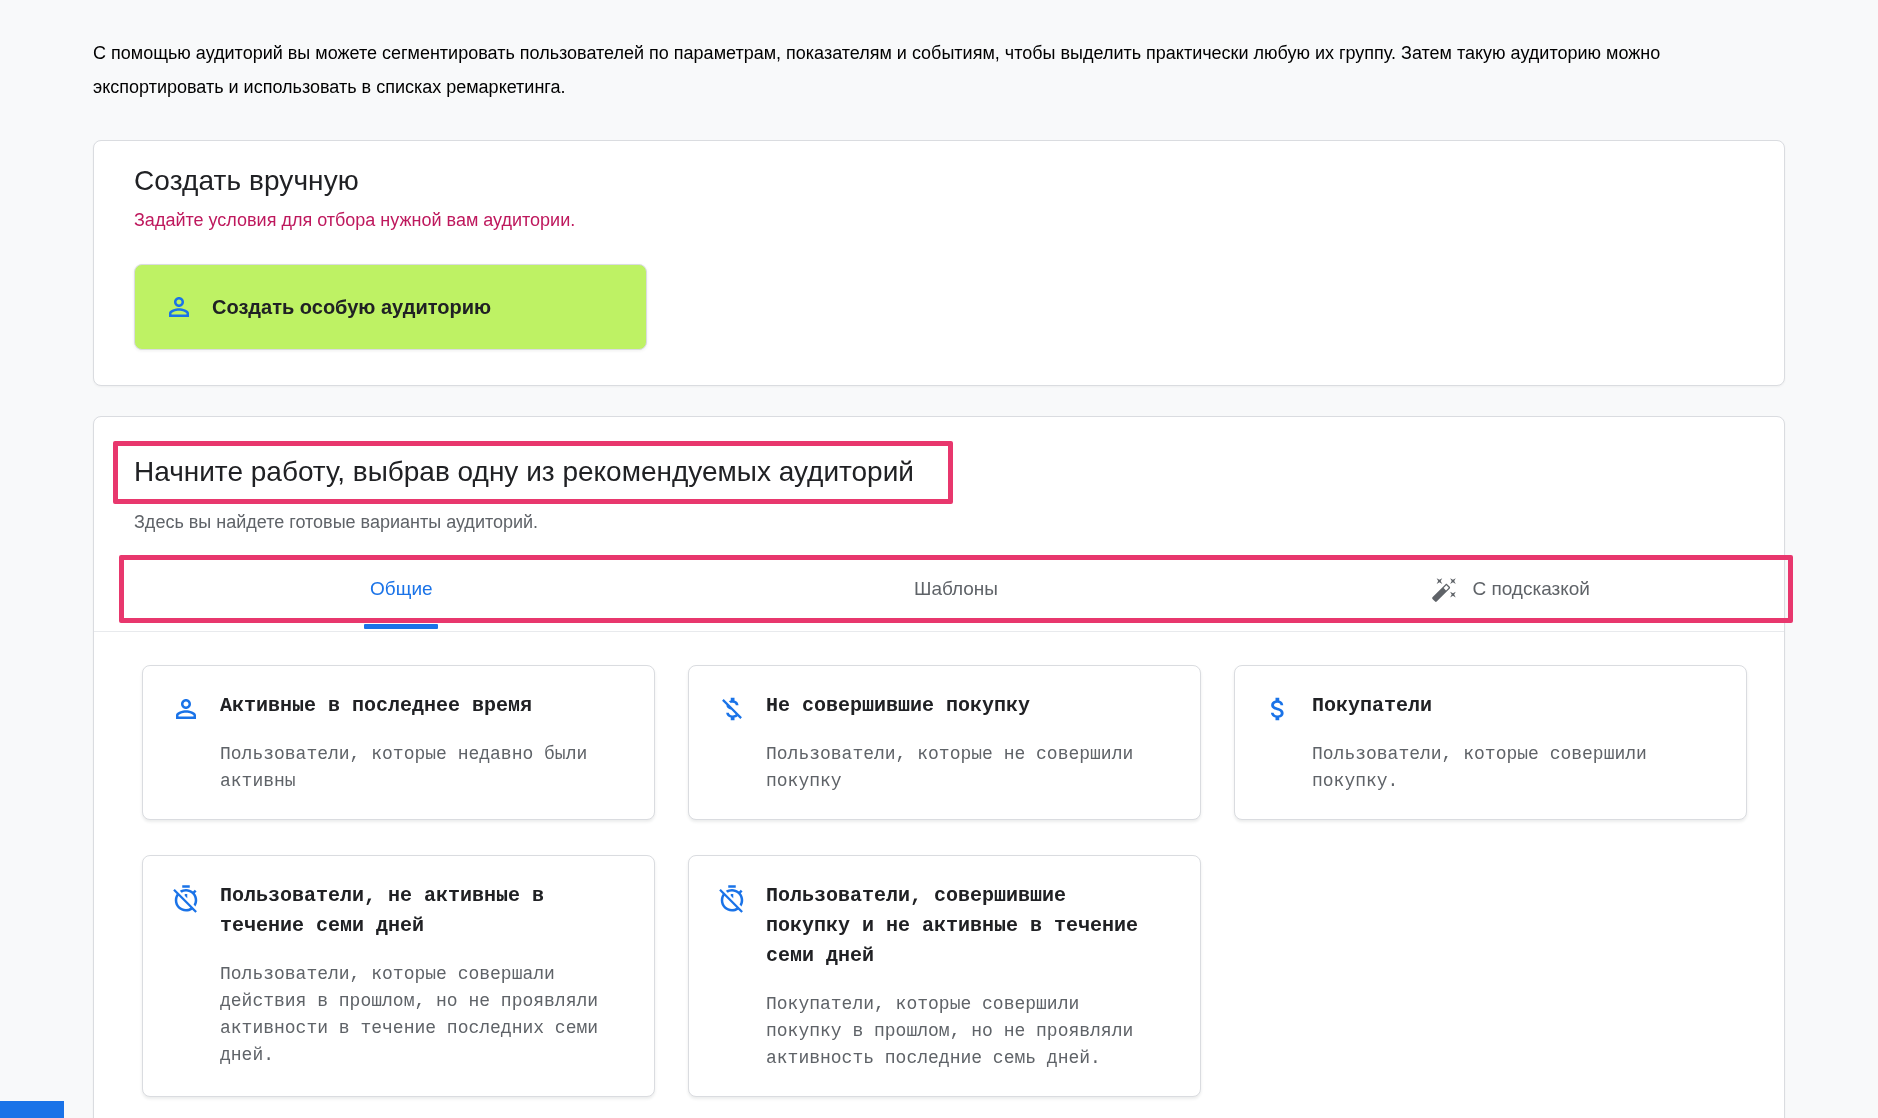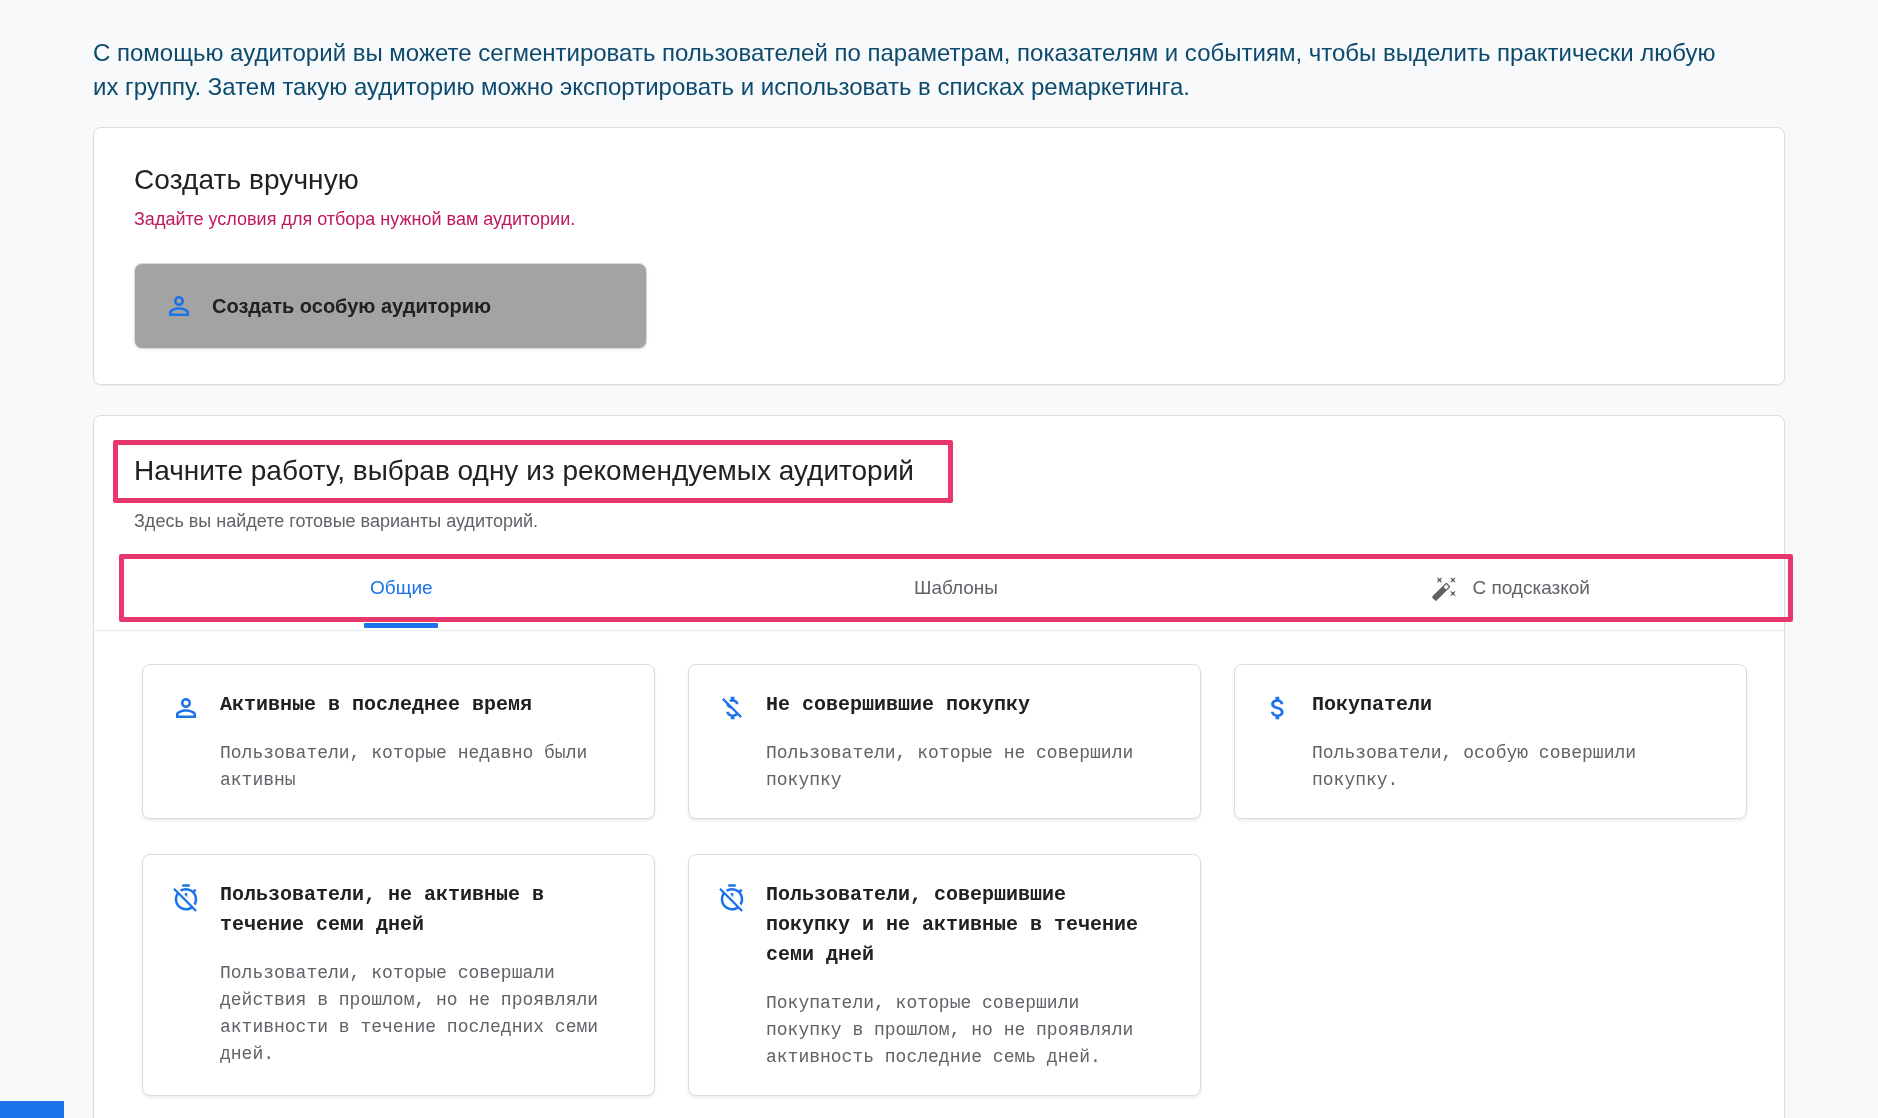--- a/index.html
+++ b/index.html
@@ -6,49 +6,49 @@
   html, body { width: 1878px; height: 1118px; }
   body {
     background: #F8F9FA;
     font-family: "Liberation Sans", sans-serif;
     position: relative;
     overflow: hidden;
   }
   .page { padding: 36px 93px 0; }
 
   .intro {
-    font-size: 24px;
+    font-size: 18px;
     line-height: 34px;
-    color: #0c4a6e;
+    color: #000000;
     max-width: 1625px;
   }
 
   .panel {
     background: #FFFFFF;
     border: 1px solid #DADCE0;
     border-radius: 8px;
     box-shadow: 0 1px 2px rgba(60,64,67,0.05);
   }
-  .panel-manual { margin-top: 23px; padding: 36px 40px 35px; }
+  .panel-manual { margin-top: 36px; padding: 24px 40px 35px; }
   .panel-title {
     font-size: 28px;
     font-weight: 400;
     color: #202124;
     letter-spacing: 0.1px;
   }
   .panel-sub {
     font-size: 18px;
     color: #be185d;
     margin-top: 13px;
   }
   .create-button {
     margin-top: 33px;
     width: 513px;
     height: 86px;
-    background: #a3a3a3;
+    background: #bef264;
     border: 1px solid #DADCE0;
     border-radius: 8px;
     display: flex;
     align-items: center;
     cursor: pointer;
     box-shadow: 0 1px 3px rgba(60,64,67,0.08);
   }
   .create-button .btn-icon { margin-left: 29px; width: 30px; height: 30px; flex: none; }
   .create-button .btn-label {
     margin-left: 18px;
@@ -228,21 +228,21 @@
       </div>
 
       <div class="card">
         <span class="card-icon">
           <svg width="30" height="30" viewBox="0 0 24 24" fill="#1A73E8">
               <path d="M11.8 10.9c-2.27-.59-3-1.2-3-2.15 0-1.09 1.01-1.85 2.7-1.85 1.78 0 2.44.85 2.5 2.1h2.21c-.07-1.72-1.12-3.3-3.21-3.81V3h-3v2.16c-1.94.42-3.5 1.68-3.5 3.61 0 2.31 1.91 3.46 4.7 4.13 2.5.6 3 1.48 3 2.41 0 .69-.49 1.79-2.7 1.79-2.06 0-2.87-.92-2.98-2.1h-2.2c.12 2.19 1.76 3.42 3.68 3.83V21h3v-2.15c1.95-.37 3.5-1.5 3.5-3.55 0-2.84-2.43-3.81-4.7-4.4z"></path>
             </svg>
         </span>
         <div class="card-text">
           <div class="card-title">Покупатели</div>
-          <div class="card-desc">Пользователи, особую совершили покупку.</div>
+          <div class="card-desc">Пользователи, которые совершили покупку.</div>
         </div>
       </div>
 
       <div class="card">
         <span class="card-icon">
           <svg width="30" height="30" viewBox="0 0 24 24" fill="#1A73E8">
               <path d="M19.04 4.55l-1.42 1.42C16.07 4.74 14.12 4 12 4c-1.83 0-3.53.55-4.95 1.48l1.46 1.46C9.53 6.35 10.73 6 12 6c3.87 0 7 3.13 7 7 0 1.27-.35 2.47-.94 3.49l1.45 1.45C20.45 16.53 21 14.83 21 13c0-2.12-.74-4.07-1.97-5.61l1.42-1.42-1.41-1.42zM15 1H9v2h6V1zm-4 8.44 2 2V8h-2v1.44zM3.02 4 1.75 5.27 4.5 8.03C3.55 9.45 3 11.16 3 13c0 4.97 4.02 9 9 9 1.84 0 3.55-.55 4.98-1.5l2.5 2.5 1.27-1.27-7.71-7.71L3.02 4zM12 20c-3.87 0-7-3.13-7-7 0-1.28.35-2.48.95-3.52l9.56 9.56c-1.03.61-2.23.96-3.51.96z"></path>
             </svg>
         </span>
         <div class="card-text">

